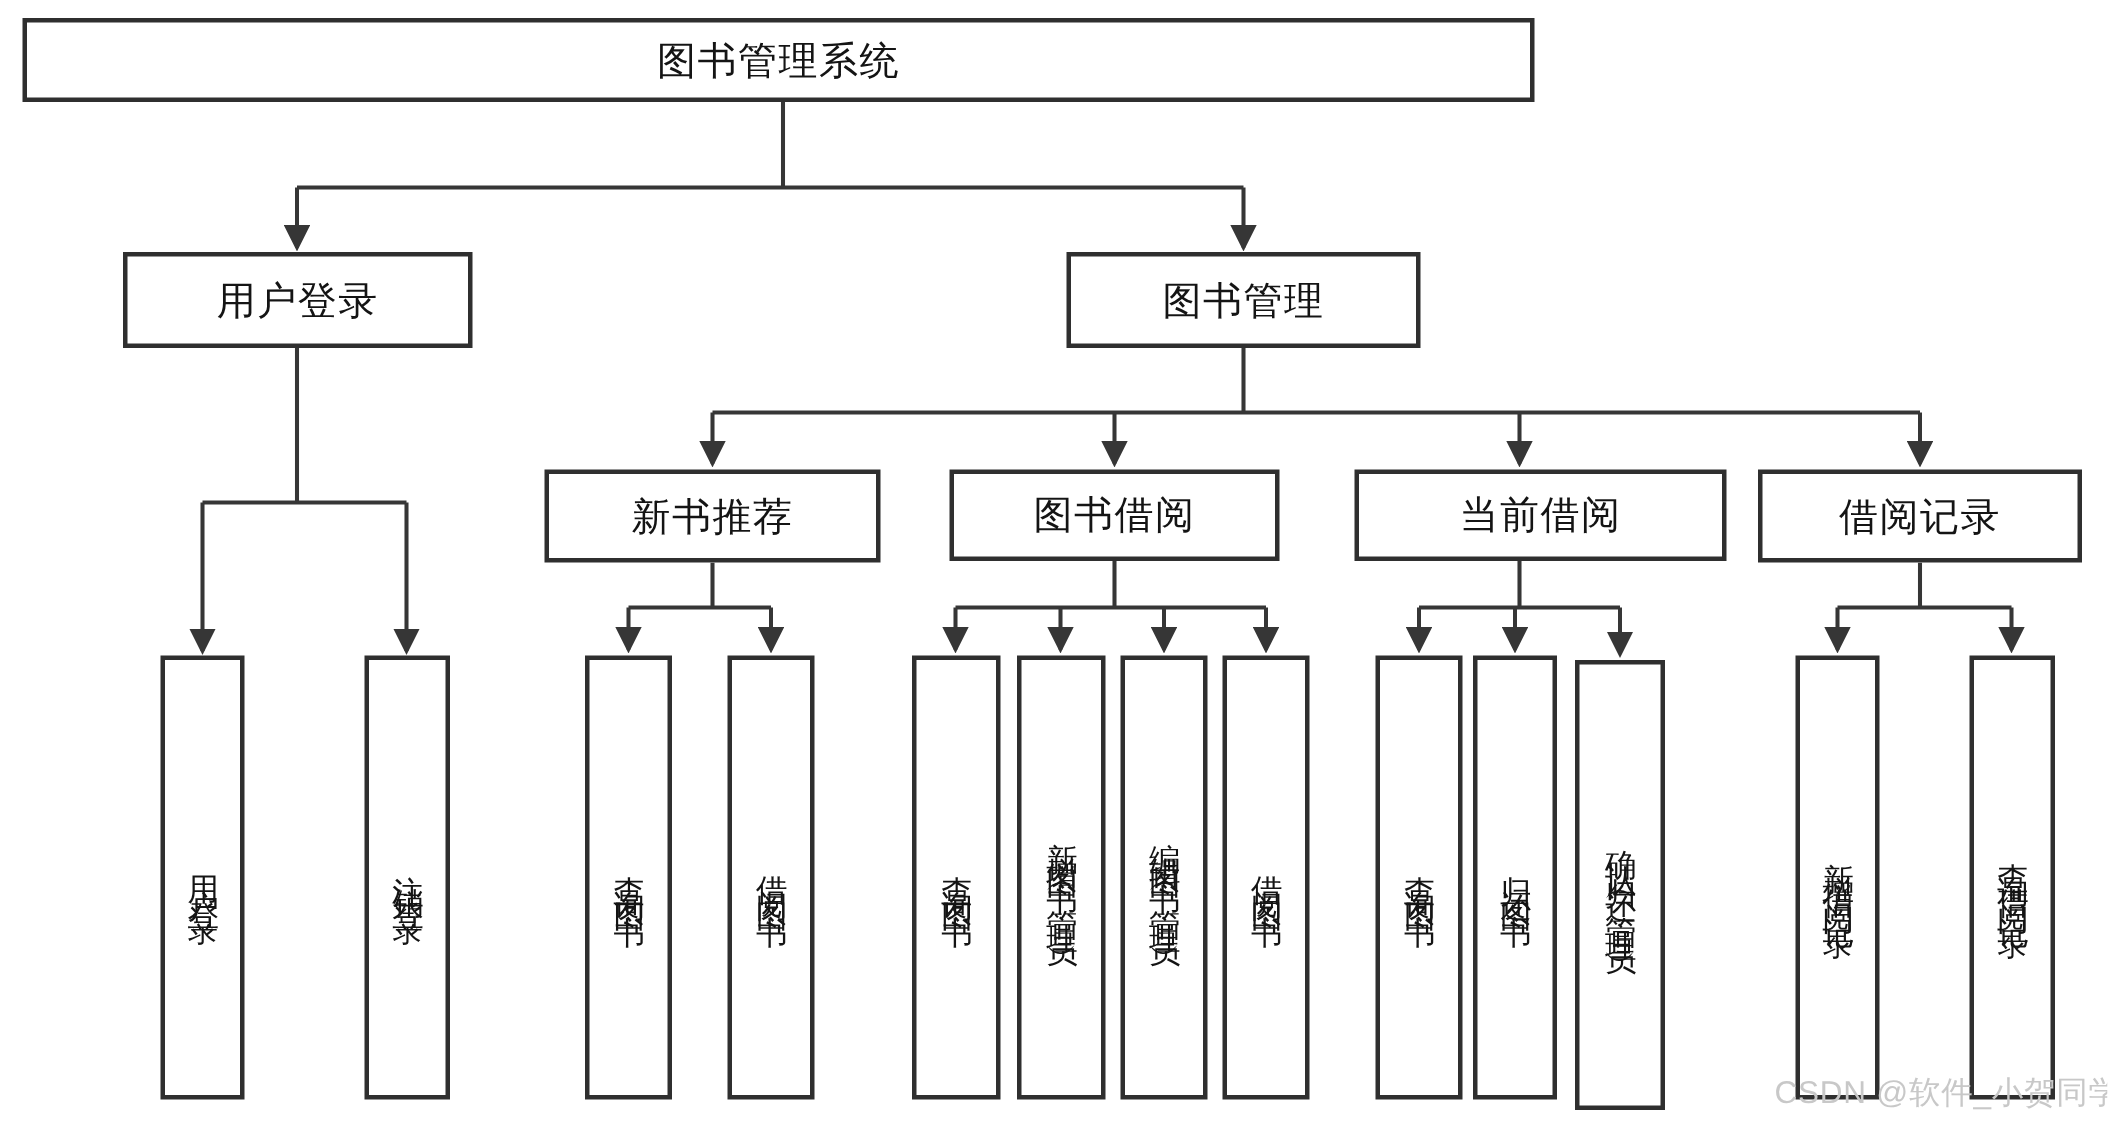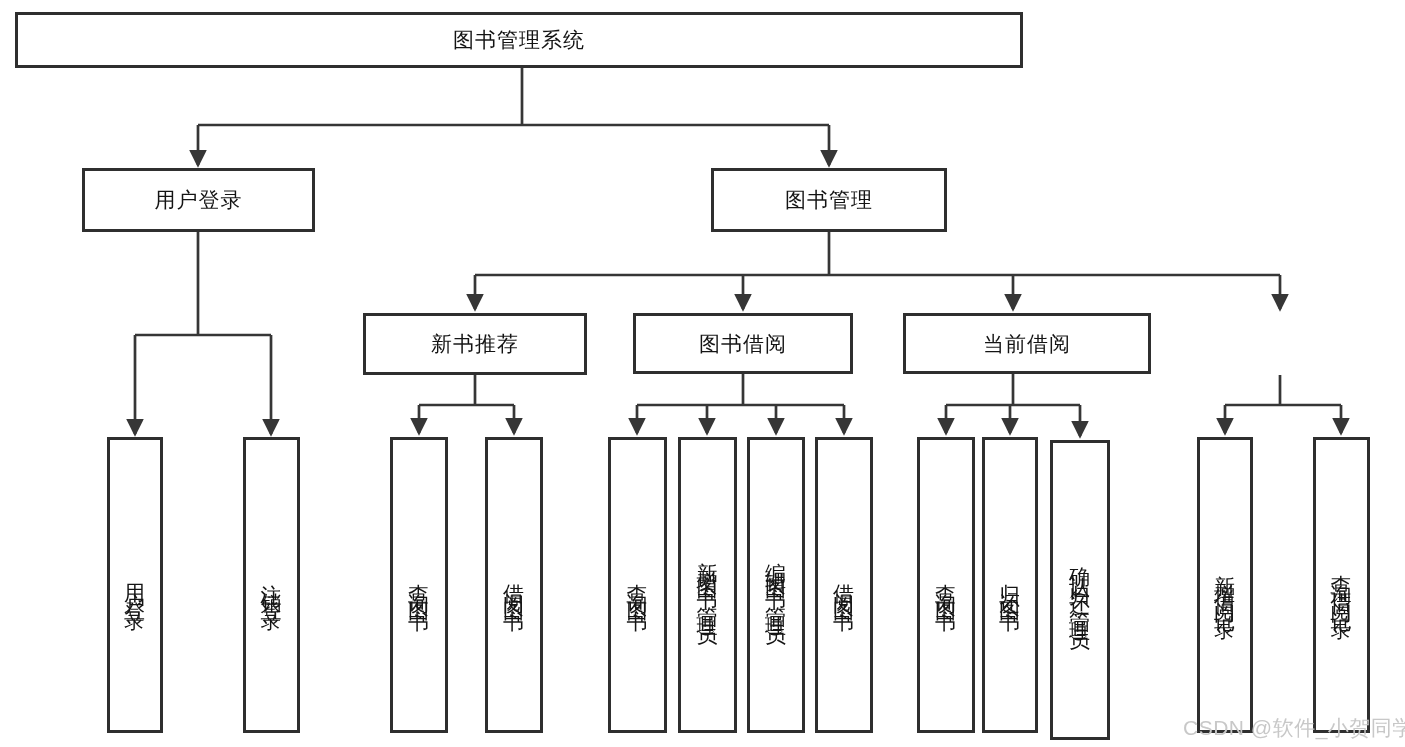--- a/index.html
+++ b/index.html
@@ -33,21 +33,21 @@
     stroke: none;
   }
   .hbox {
     position: absolute;
     box-sizing: border-box;
     border: 3px solid var(--box-border, #2f2f2f);
     background: #ffffff;
     display: flex;
     align-items: center;
     justify-content: center;
-    font-size: 21px;
+    font-size: 26px;
     letter-spacing: 1px;
     z-index: 2;
   }
   .vbox {
     position: absolute;
     box-sizing: border-box;
     border: 3px solid var(--box-border, #2f2f2f);
     background: #ffffff;
     display: flex;
     align-items: center;
@@ -134,20 +134,23 @@
 
   <div class="hbox" style="left:711px; top:168px; width:236px; height:64px;">
     <span>图书管理</span>
   </div>
   <div class="hbox" style="left:633px; top:313px; width:220px; height:61px;">
     <span>图书借阅</span>
   </div>
   <div class="hbox" style="left:903px; top:313px; width:248px; height:61px;text-align:center;">
     <span>当前借阅</span>
   </div>
+  <div class="hbox" style="left:1172px; top:313px; width:216px; height:62px;">
+    <span>借阅记录</span>
+  </div>
 
   <div class="vbox" style="left:107px; width:56px;">
     <span class="vtext">用户登录</span>
   </div>
   <div class="vbox" style="left:243px; width:57px;">
     <span class="vtext">注销登录</span>
   </div>
 
   <div class="vbox" style="left:390px; width:58px;">
     <span class="vtext">查询图书</span>

